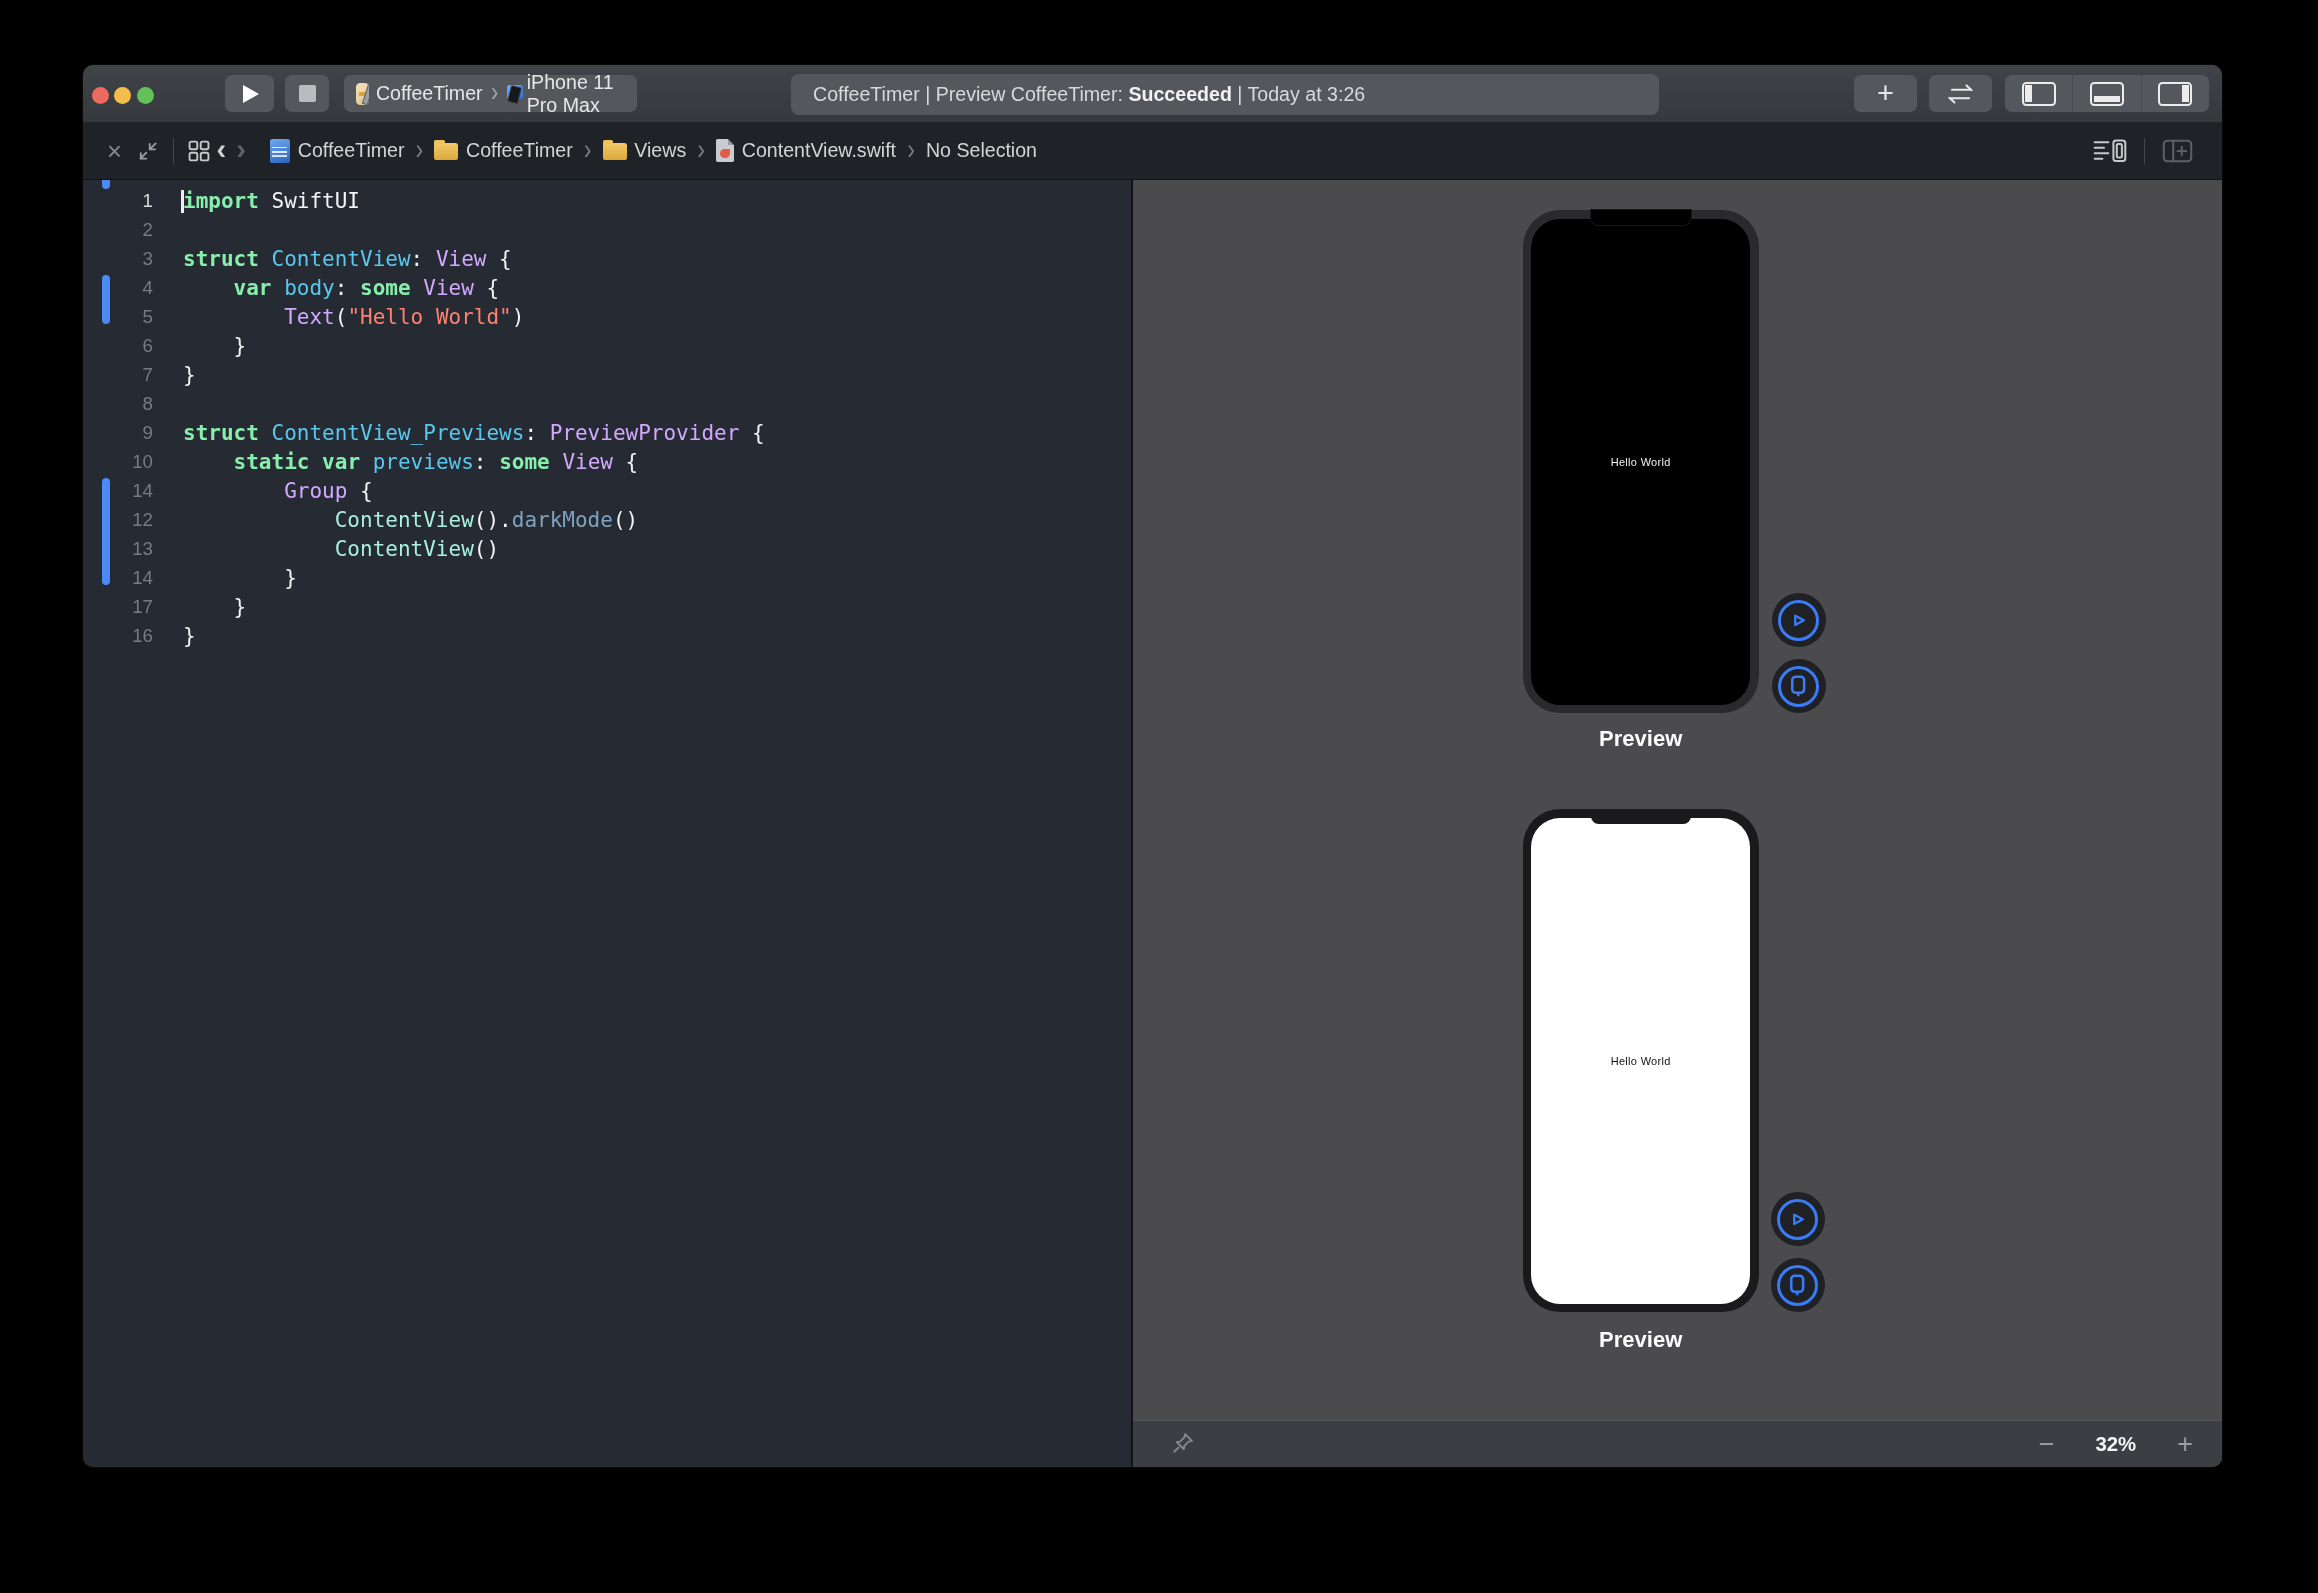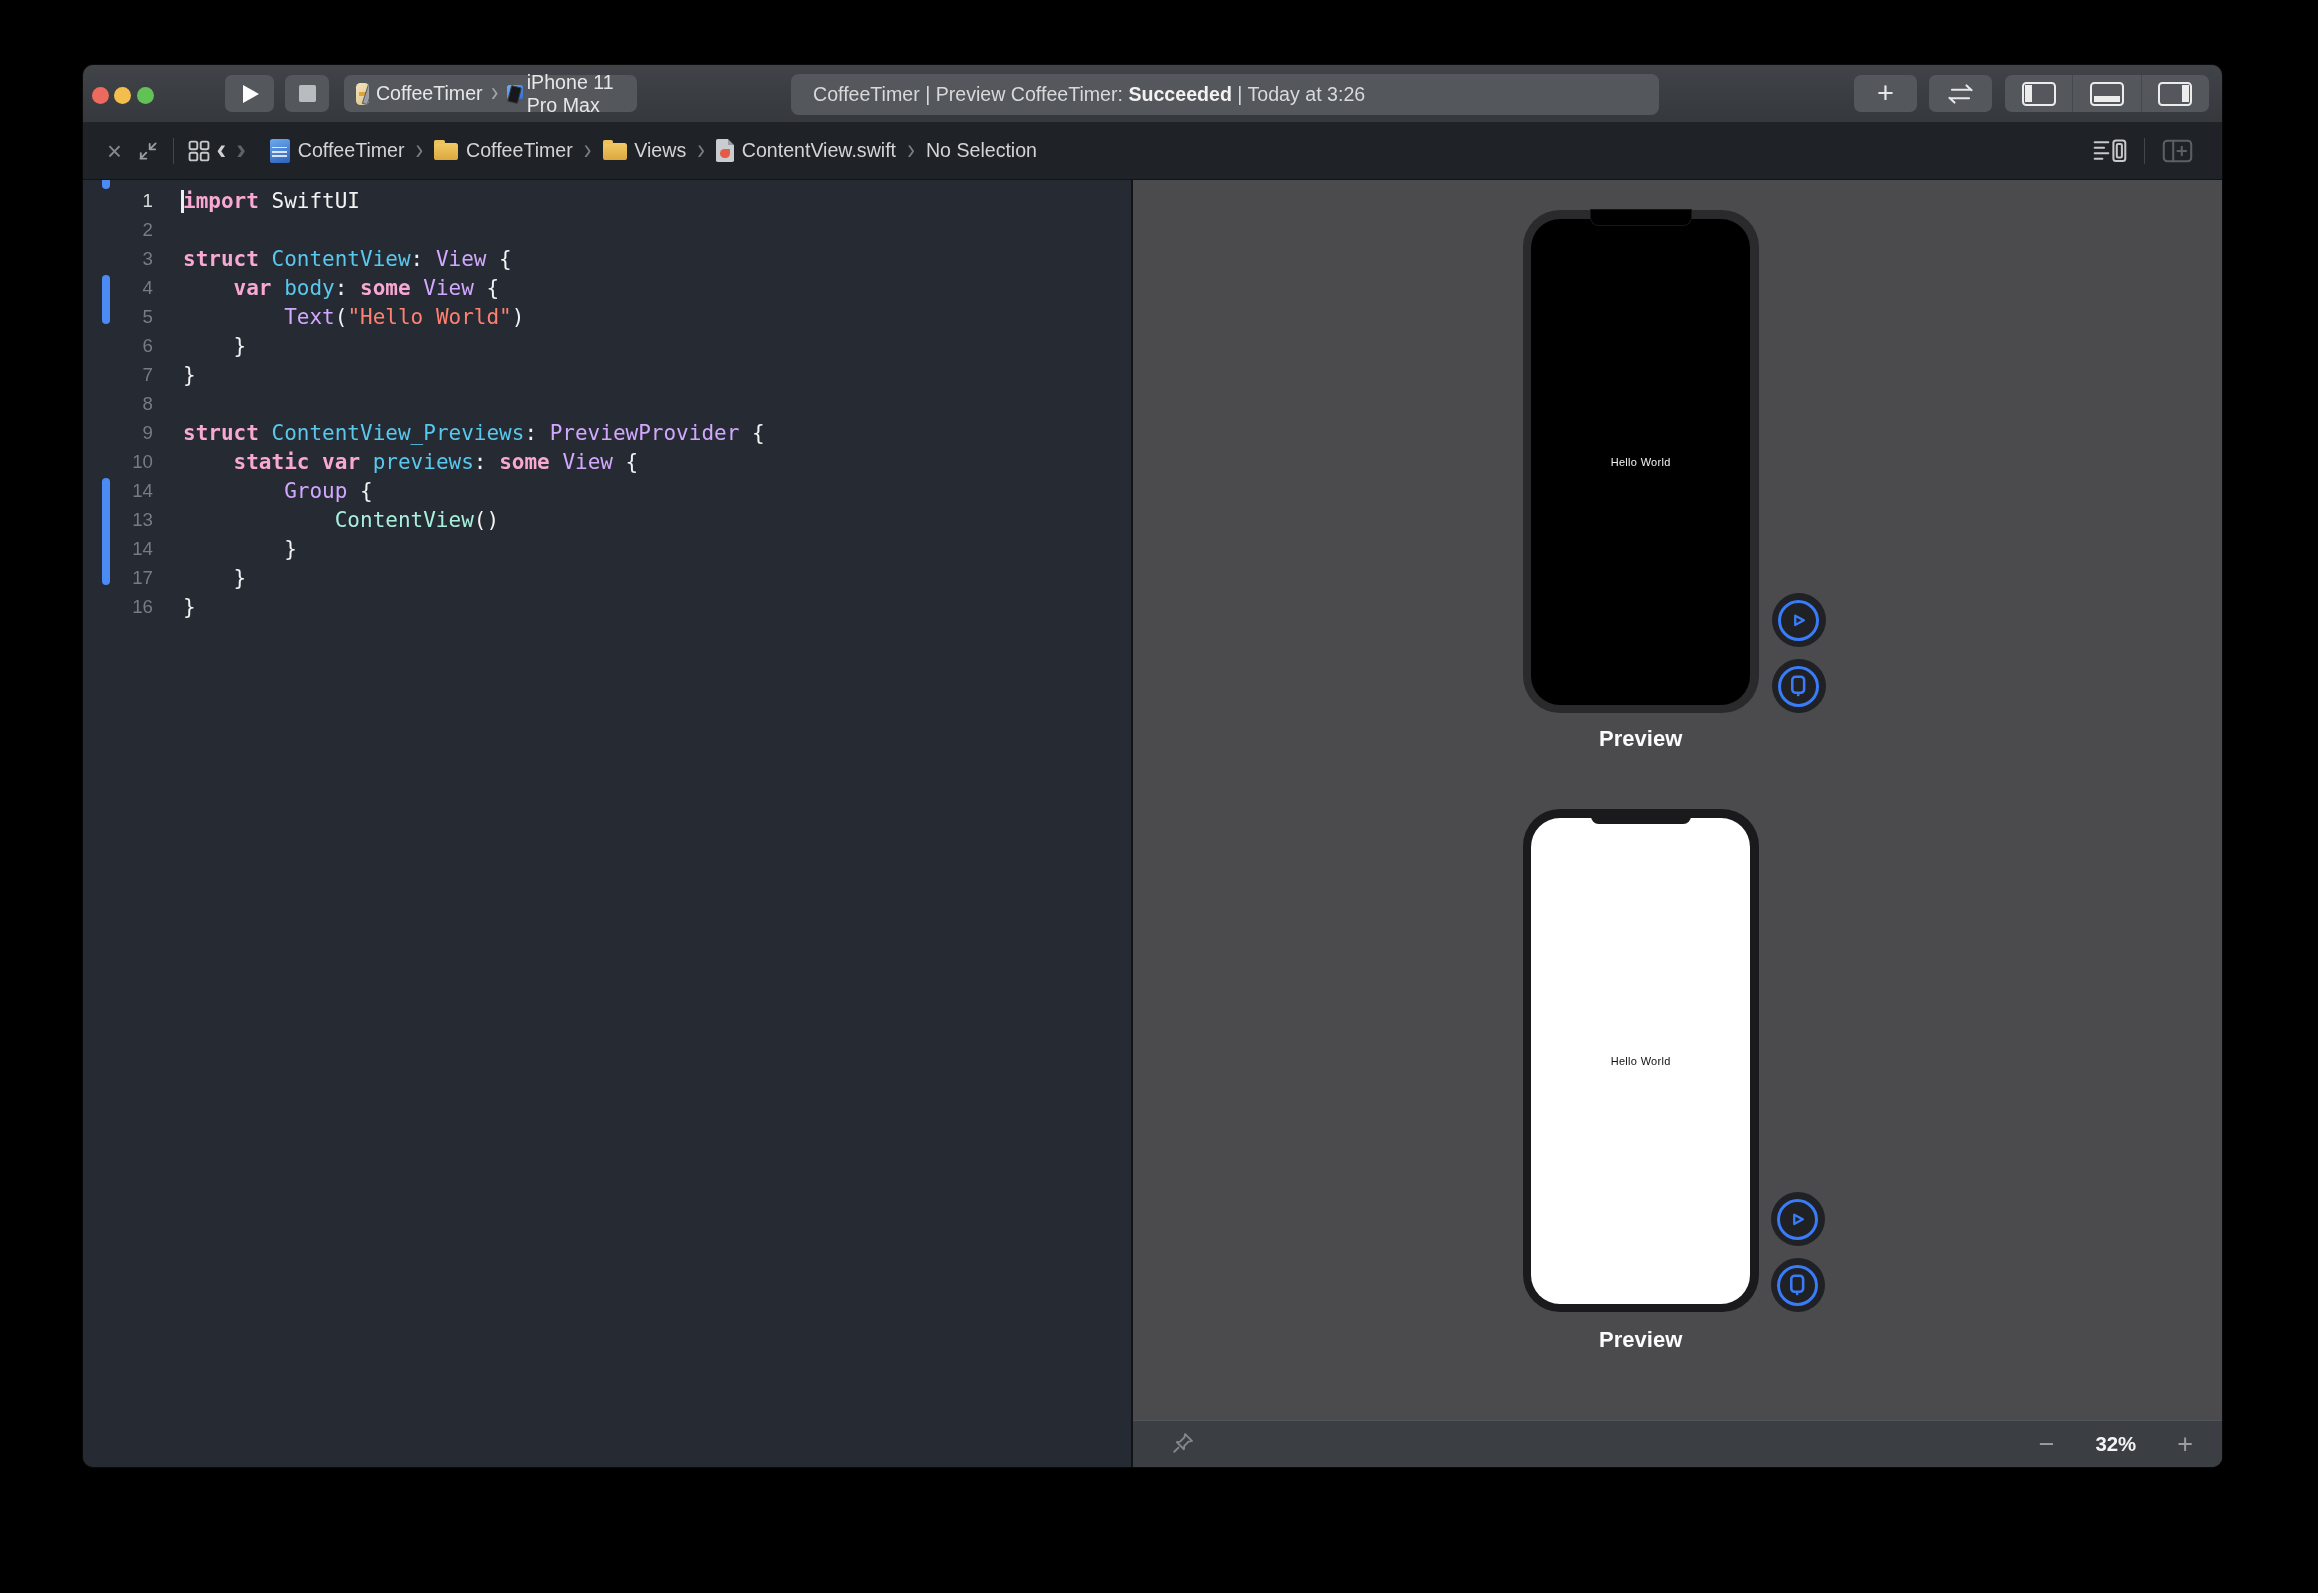--- a/index.html
+++ b/index.html
@@ -90,21 +90,21 @@
   .content { display:flex; height:1287px; }
   .editor { position:relative; width:1048px; background:#262A32; overflow:hidden;
             padding-top:6.8px; }
   .vdivider { width:1.7px; background:#121316; }
   .code-row { display:flex; height:29px; align-items:center; }
   .ln { width:70px; text-align:right; color:#767B84; font-size:18.7px; flex:none;
         font-family:"Liberation Sans", sans-serif; }
   .ln.active { color:#DADBDD; }
   .code { padding-left:30px; font-family:"DejaVu Sans Mono","Liberation Mono",monospace;
           font-size:21px; white-space:pre; color:#F1F2F3; }
-  .tok-kw  { color:#f9a8d4; font-weight:bold; }
+  .tok-kw  { color:#86efac; font-weight:bold; }
   .tok-decl{ color:#58C8EE; }
   .tok-type{ color:#D2A8FF; }
   .tok-cls { color:#A8F0DC; }
   .tok-fn  { color:#7FA3BE; }
   .tok-str { color:#FF8170; }
   .tok-pl  { color:#F1F2F3; }
   .change-bar { position:absolute; left:18.7px; width:8.5px; border-radius:4.3px; background:#4C8BF5; }
   .change-dot { position:absolute; left:18.7px; top:-2.6px; width:8.5px; height:12px; border-radius:4.3px;
                 background:#4C8BF5; }
   .caret { position:absolute; left:98px; top:10.2px; width:2.6px; height:23px; background:#EDEEF0; }
@@ -319,20 +319,24 @@
             </div>
             <div class="code-row">
               <span class="ln">10</span>
               <span class="code"><span class="tok-pl">    </span><span class="tok-kw">static</span><span class="tok-pl"> </span><span class="tok-kw">var</span><span class="tok-pl"> </span><span class="tok-decl">previews</span><span class="tok-pl">: </span><span class="tok-kw">some</span><span class="tok-pl"> </span><span class="tok-type">View</span><span class="tok-pl"> {</span></span>
             </div>
             <div class="code-row">
               <span class="ln">14</span>
               <span class="code"><span class="tok-pl">        </span><span class="tok-type">Group</span><span class="tok-pl"> {</span></span>
             </div>
             <div class="code-row">
+              <span class="ln">12</span>
+              <span class="code"><span class="tok-pl">            </span><span class="tok-cls">ContentView</span><span class="tok-pl">().</span><span class="tok-fn">darkMode</span><span class="tok-pl">()</span></span>
+            </div>
+            <div class="code-row">
               <span class="ln">13</span>
               <span class="code"><span class="tok-pl">            </span><span class="tok-cls">ContentView</span><span class="tok-pl">()</span></span>
             </div>
             <div class="code-row">
               <span class="ln">14</span>
               <span class="code"><span class="tok-pl">        }</span></span>
             </div>
             <div class="code-row">
               <span class="ln">17</span>
               <span class="code"><span class="tok-pl">    }</span></span>

